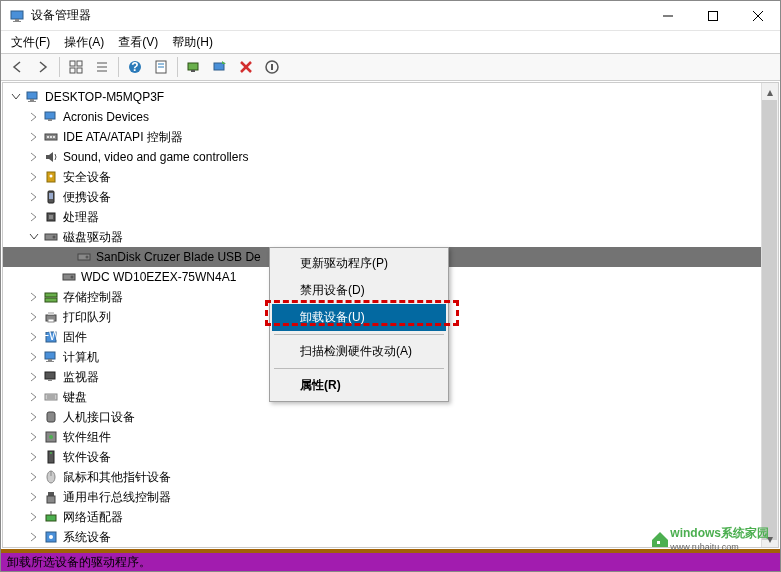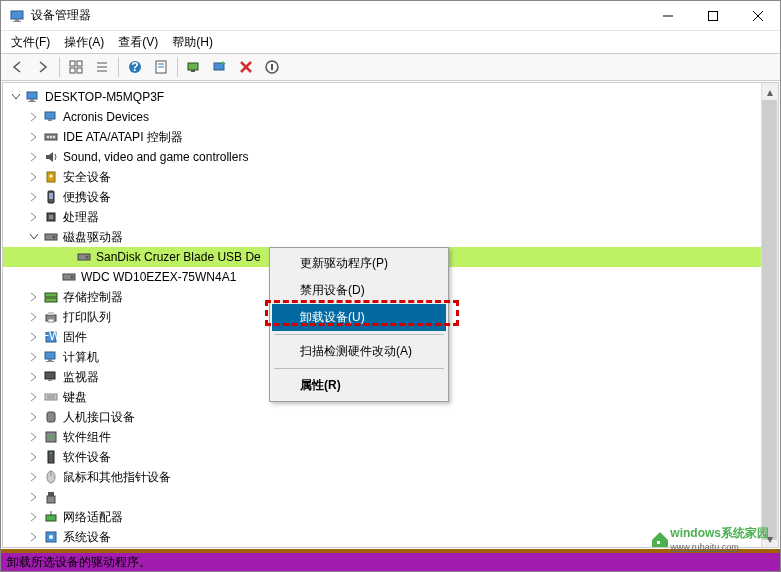--- a/index.html
+++ b/index.html
@@ -11,37 +11,37 @@
 .win-controls { display: flex; }
 .win-btn { width: 45px; height: 29px; display: flex; align-items: center; justify-content: center; cursor: pointer; }
 .menubar { height: 22px; display: flex; align-items: center; padding: 0 4px; gap: 2px; }
 .menu-item { padding: 2px 6px; cursor: pointer; }
 .toolbar { height: 28px; border-top: 1px solid #ccc; border-bottom: 1px solid #ccc; display: flex; align-items: center; padding: 0 4px; gap: 2px; background: #f8f8f8; }
 .tool-btn { width: 24px; height: 22px; display: flex; align-items: center; justify-content: center; cursor: pointer; border: 1px solid transparent; }
 .tool-sep { width: 1px; height: 20px; background: #ccc; margin: 0 2px; }
 .content { flex: 1; display: flex; overflow: hidden; border: 1px solid #ccc; margin: 1px; position: relative; }
 .tree { flex: 1; overflow-y: auto; overflow-x: hidden; padding: 4px 0; }
 .tree-row { display: flex; align-items: center; height: 20px; padding-left: 6px; cursor: pointer; white-space: nowrap; }
-.tree-row.selected { background: #bef264; padding-left: 21px; }
+.tree-row.selected { background: #737373; padding-left: 21px; }
 .expander { width: 14px; height: 14px; display: flex; align-items: center; justify-content: center; cursor: pointer; color: #666; }
 .expander.empty { visibility: hidden; }
 .node-icon { width: 16px; height: 16px; margin: 0 4px 0 2px; display: flex; align-items: center; justify-content: center; }
 .node-label { font-size: 12px; }
 .indent { display: inline-block; }
 .scrollbar { width: 17px; background: #f0f0f0; border-left: 1px solid #ddd; position: relative; }
 .scroll-thumb { position: absolute; right: 1px; width: 15px; background: #cdcdcd; border-radius: 0; }
 .scroll-arrow { height: 17px; display: flex; align-items: center; justify-content: center; color: #606060; cursor: pointer; }
 .statusbar { height: 22px; border-top: 4px solid #a16207; display: flex; align-items: flex-end; padding: 0 6px; background: #a21caf; font-size: 12px; }
 .context-menu { position: absolute; background: #f0f0f0; border: 1px solid #a0a0a0; box-shadow: 2px 2px 4px rgba(0,0,0,0.25); padding: 2px; z-index: 100; min-width: 180px; }
 .ctx-item { padding: 5px 20px 5px 28px; cursor: pointer; font-size: 12px; }
 .ctx-item.highlighted { background: #0369a1; color: #fff; }
 .ctx-sep { height: 1px; background: #bbb; margin: 3px 2px; }
 .highlight-box { position: absolute; border: 3px dashed #d40000; pointer-events: none; z-index: 101; }
 .watermark { position: absolute; right: 12px; bottom: 20px; color: #4caf50; font-size: 13px; font-weight: 600; display: flex; align-items: center; z-index: 200; }
-.watermark .sub { font-size: 9px; color: #666; font-weight: normal; display: block; text-decoration: underline; }
+.watermark .sub { font-size: 9px; color: #666; font-weight: normal; display: block; }
 svg { display: block; }
 </style>
 </head>
 <body>
 
 <div class="window">
 
   <div class="titlebar">
     <span class="titlebar-icon">
       <svg width="16" height="16" viewBox="0 0 16 16">
@@ -451,20 +451,21 @@
             <svg width="10" height="10">
               <path d="M2 1 L7 5 L2 9" fill="none" stroke="#888"></path>
             </svg>
           </span>
           <span class="node-icon">
             <svg width="16" height="16" viewBox="0 0 16 16">
               <rect x="5" y="3" width="6" height="4" fill="#555"></rect>
               <rect x="4" y="7" width="8" height="7" fill="#888" stroke="#444"></rect>
             </svg>
           </span>
+          <span class="node-label">通用串行总线控制器</span>
         </div>
         <div class="tree-row">
           <span class="indent" style="width: 18px;"></span>
           <span class="expander">
             <svg width="10" height="10">
               <path d="M2 1 L7 5 L2 9" fill="none" stroke="#888"></path>
             </svg>
           </span>
           <span class="node-icon">
             <svg width="16" height="16" viewBox="0 0 16 16">

